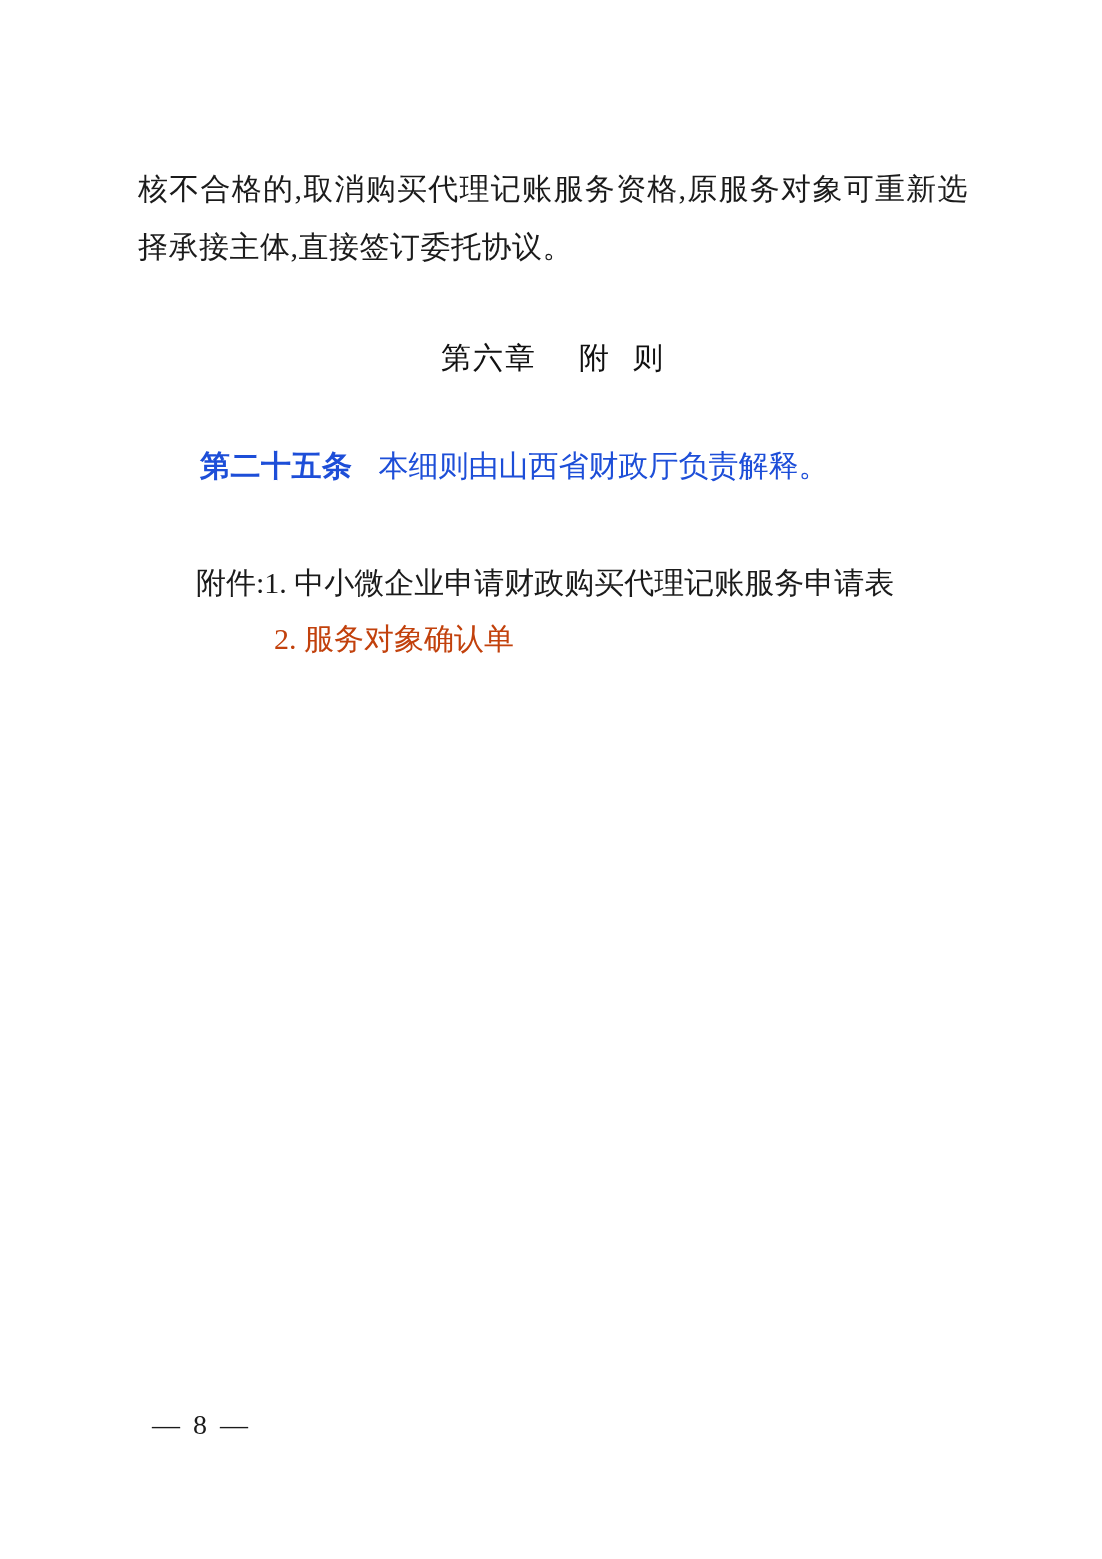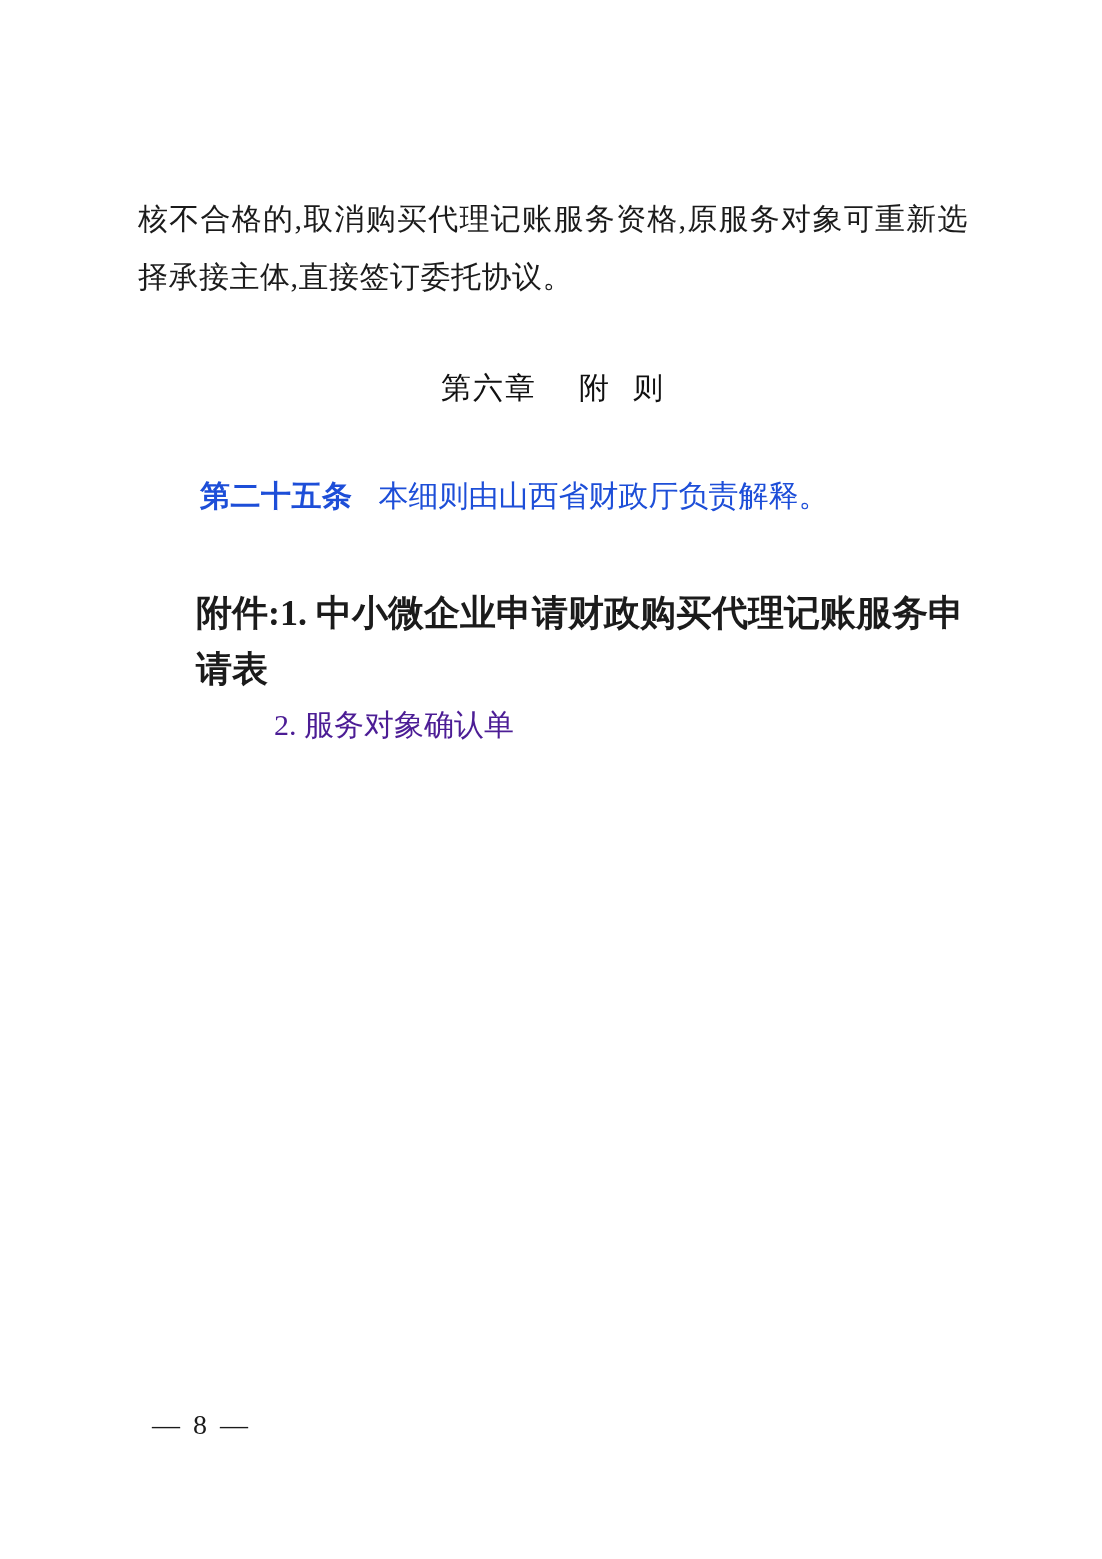--- a/index.html
+++ b/index.html
@@ -15,21 +15,21 @@
     position: relative;
     width: 1102px;
     height: 1559px;
     background: #ffffff;
     overflow: hidden;
     box-sizing: border-box;
   }
   .content {
     position: absolute;
     left: 138px;
-    top: 190px;
+    top: 160px;
     width: 830px;
   }
   .body-para {
     font-size: 30px;
     line-height: 58px;
     letter-spacing: 0.5px;
     text-align: justify;
     text-justify: inter-character;
     margin: 0;
     color: #1b1b1b;
@@ -64,33 +64,32 @@
     font-weight: bold;
     letter-spacing: 0.5px;
   }
   .article-line .art-body {
     margin-left: 26px;
   }
   .attachments {
     margin-top: 62px;
   }
   .att-first {
-    font-size: 36px;
+    font-size: 30px;
     line-height: 56px;
     margin: 0;
     padding-left: 58px;
     color: #1b1b1b;
-    font-weight: bold;
   }
   .att-item {
     font-size: 30px;
     line-height: 56px;
     margin: 0;
     padding-left: 136px;
-    color: #4c1d95;
+    color: #c2410c;
   }
   .page-number {
     position: absolute;
     left: 152px;
     bottom: 118px;
     font-size: 28px;
     letter-spacing: 3px;
     color: #1b1b1b;
   }
 </style>

